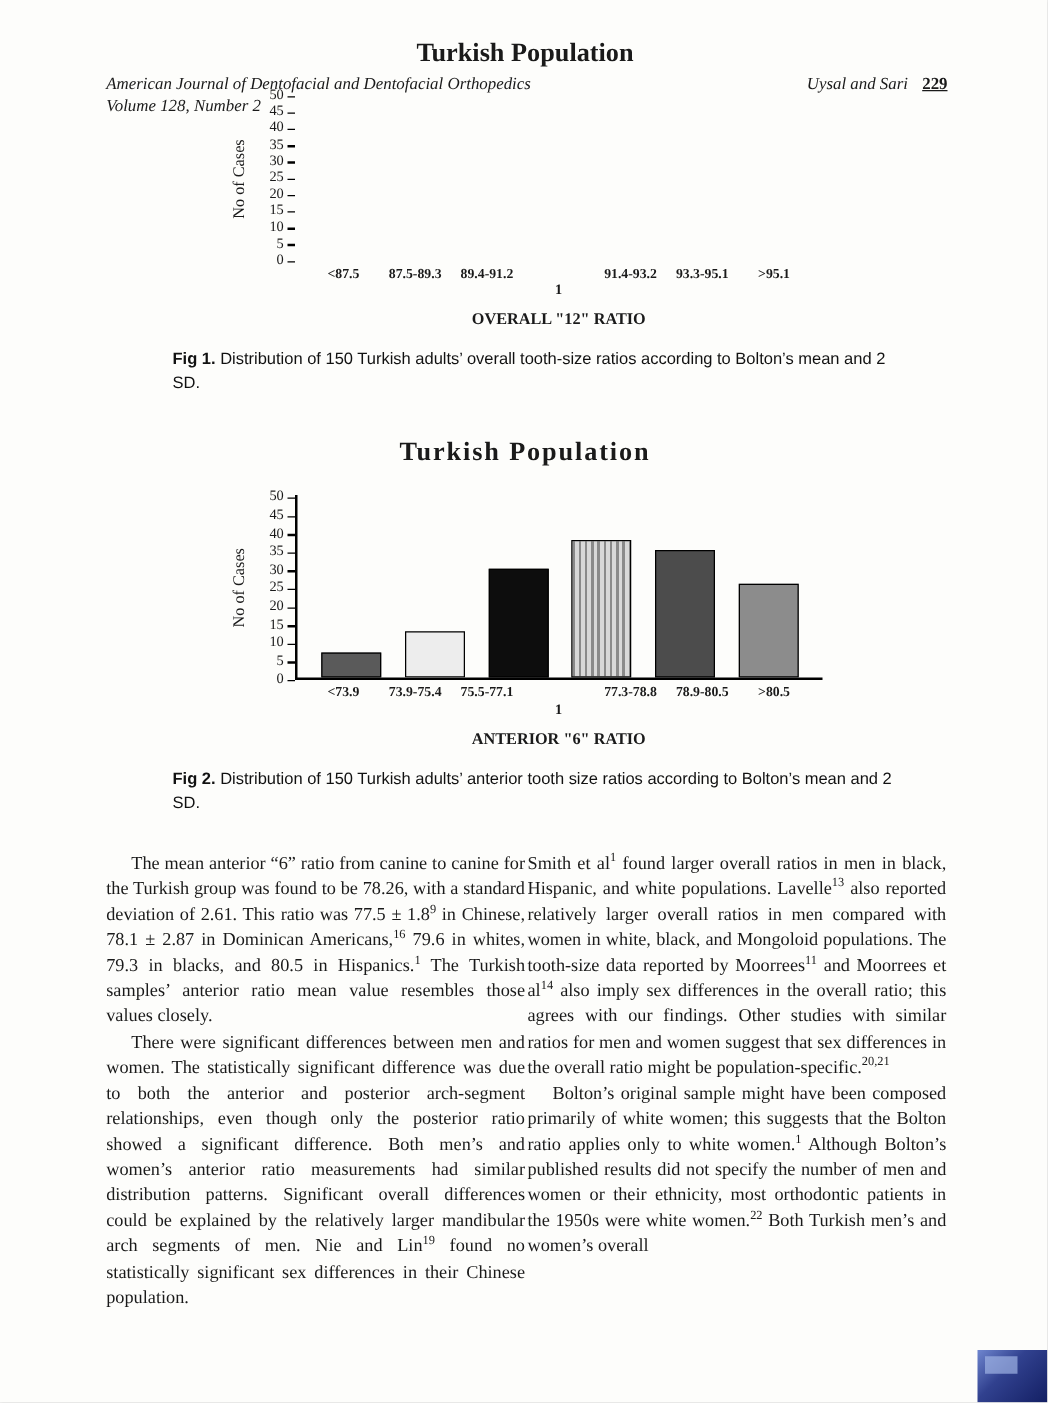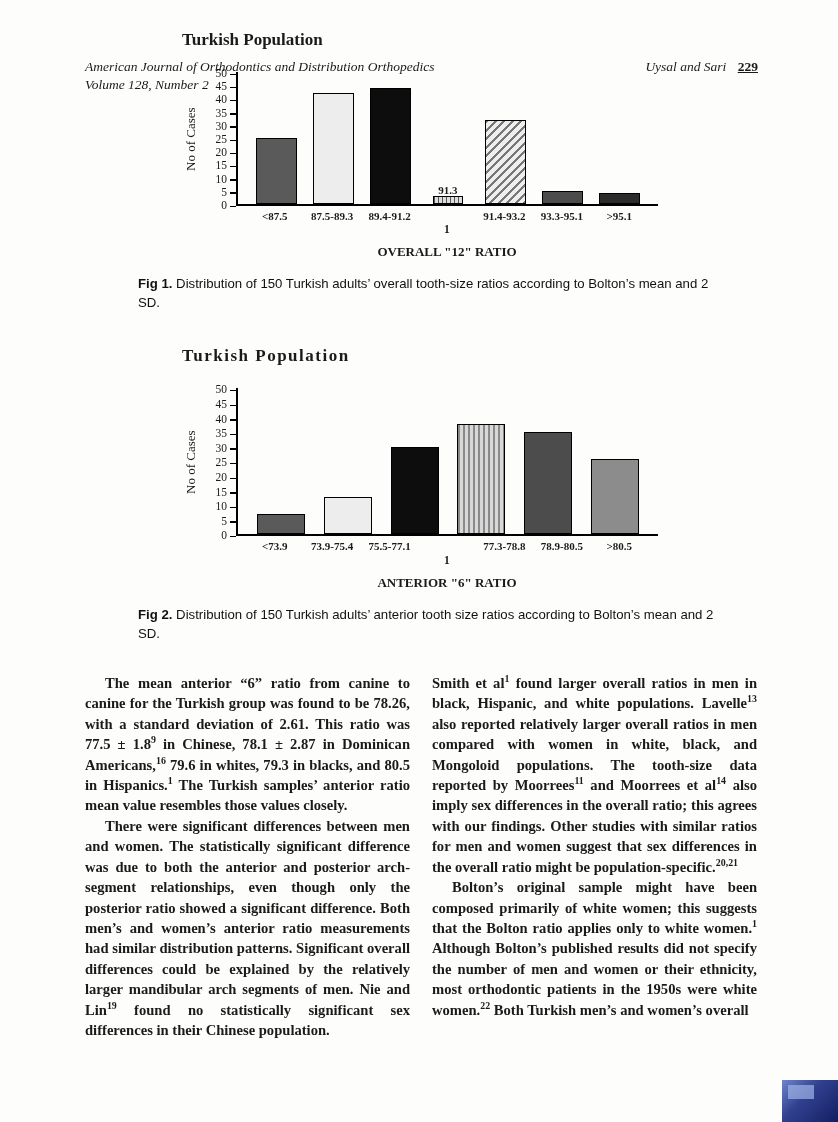--- a/index.html
+++ b/index.html
@@ -10,21 +10,21 @@
   .hdr{position:absolute;top:58px;left:85px;right:80px;display:flex;justify-content:space-between;
        font-size:13.5px;line-height:1.3;}
   .hdr .left{font-style:italic;}
   .hdr .right{white-space:nowrap;}
   .hdr .authors{font-style:italic;text-align:right;}
   .hdr .pageno{font-weight:bold;margin-left:8px;text-decoration:underline;}
   
   .figure{position:relative;}
   .fig1{margin:30px 0 0 182px;width:476px;}
   .fig2{margin:34px 0 0 182px;width:476px;}
-  .chart-title{font-weight:bold;font-size:17px;margin-bottom:22px;}
+  .chart-title{text-align:center;font-weight:bold;font-size:21px;margin-bottom:22px;}
   .fig2 .chart-title{letter-spacing:1.5px;}
   .chart-body{display:flex;align-items:flex-end;}
   .ylab{writing-mode:vertical-rl;transform:rotate(180deg);font-size:13px;text-align:center;
         width:18px;align-self:stretch;display:flex;align-items:center;justify-content:center;}
   .y-axis{width:36px;position:relative;}
   .fig1 .y-axis,.fig1 .plot{height:132px;}
   .fig2 .y-axis,.fig2 .plot{height:146px;}
   .ytick-label{position:absolute;right:9px;font-size:11.5px;line-height:1;margin-left:47px;}
   .ytick-mark{position:absolute;right:0;width:6px;height:1.5px;background:#000;}
   .plot{flex:1;position:relative;border-left:2px solid #000;border-bottom:2px solid #000;}
@@ -44,39 +44,39 @@
   .f-mediumgray{background:#8c8c8c;}
   .xrow{display:flex;padding:0 10px;margin-left:54px;margin-top:4px;}
   .xrow .cell{flex:1;text-align:center;font-size:11px;font-weight:bold;line-height:1.2;}
   .xsubrow{display:flex;padding:0 10px;margin-left:54px;height:15px;}
   .xsubrow .cell{flex:1;text-align:center;font-size:11.5px;font-weight:bold;}
   .xlabel{text-align:center;font-weight:bold;font-size:13px;margin-left:54px;margin-top:6px;}
   
   .caption{margin:14px 120px 0 138px;font-family:"Liberation Sans",sans-serif;
            font-size:13.2px;line-height:1.45;color:#111;}
   
-  .body-cols{display:flex;gap:22px;margin:30px 81px 0 85px;font-size:14.6px;line-height:1.4;font-weight:bold;}
+  .body-cols{display:flex;gap:2px;margin:30px 81px 0 85px;font-size:14.6px;line-height:1.4;}
   .col{flex:1;text-align:justify;}
   .col p{margin:0;}
   .col p.indent{text-indent:20px;}
   sup{font-size:.68em;line-height:0;}
   
   .corner-art{position:absolute;right:0;bottom:0;width:56px;height:42px;
               background:linear-gradient(135deg,#6f86cf 0%,#31418f 40%,#131f63 100%);}
   .corner-art::before{content:"";position:absolute;left:6px;top:5px;width:26px;height:14px;
               background:#9fb3e4;opacity:.7;}
 </style>
 </head>
 <body>
 
 <div class="page">
 
   <div class="hdr">
     <div class="left">
-      <div>American Journal of Orthodontics and Distribution Orthopedics</div>
+      <div>American Journal of Dentofacial and Dentofacial Orthopedics</div>
       <div>Volume 128, Number 2</div>
     </div>
     <div class="right">
       <span class="authors">Uysal and Sari</span>
       <span class="pageno">229</span>
     </div>
   </div>
 
   <div class="figure fig1">
     <div class="chart-title">Turkish Population</div>
@@ -99,46 +99,20 @@
           <div class="ytick-mark" style="bottom: 78.2px;"></div>
           <div class="ytick-label" style="bottom: 86.9px;">35</div>
           <div class="ytick-mark" style="bottom: 91.4px;"></div>
           <div class="ytick-label" style="bottom: 100.1px;">40</div>
           <div class="ytick-mark" style="bottom: 104.6px;"></div>
           <div class="ytick-label" style="bottom: 113.3px;">45</div>
           <div class="ytick-mark" style="bottom: 117.8px;"></div>
           <div class="ytick-label" style="bottom: 126.5px;">50</div>
           <div class="ytick-mark" style="bottom: 131px;"></div>
         </div>
-      <div class="plot">
-        <div class="bars">
-            <div class="bar-slot">
-              <div class="bar f-darkgray" style="height: 66px;"></div>
-            </div>
-            <div class="bar-slot">
-              <div class="bar f-lightgray" style="height: 110.88px;"></div>
-            </div>
-            <div class="bar-slot">
-              <div class="bar f-black" style="height: 116.16px;"></div>
-            </div>
-            <div class="bar-slot">
-              <div class="bar-vlabel">91.3</div>
-              <div class="bar f-hatch narrow" style="height: 7.92px;"></div>
-            </div>
-            <div class="bar-slot">
-              <div class="bar f-diag" style="height: 84.48px;"></div>
-            </div>
-            <div class="bar-slot">
-              <div class="bar f-darkgray2" style="height: 13.2px;"></div>
-            </div>
-            <div class="bar-slot">
-              <div class="bar f-dark" style="height: 10.56px;"></div>
-            </div>
-          </div>
-      </div>
     </div>
     <div class="xrow">
         <div class="cell">&lt;87.5</div>
         <div class="cell">87.5-89.3</div>
         <div class="cell">89.4-91.2</div>
         <div class="cell"></div>
         <div class="cell">91.4-93.2</div>
         <div class="cell">93.3-95.1</div>
         <div class="cell">&gt;95.1</div>
       </div>

